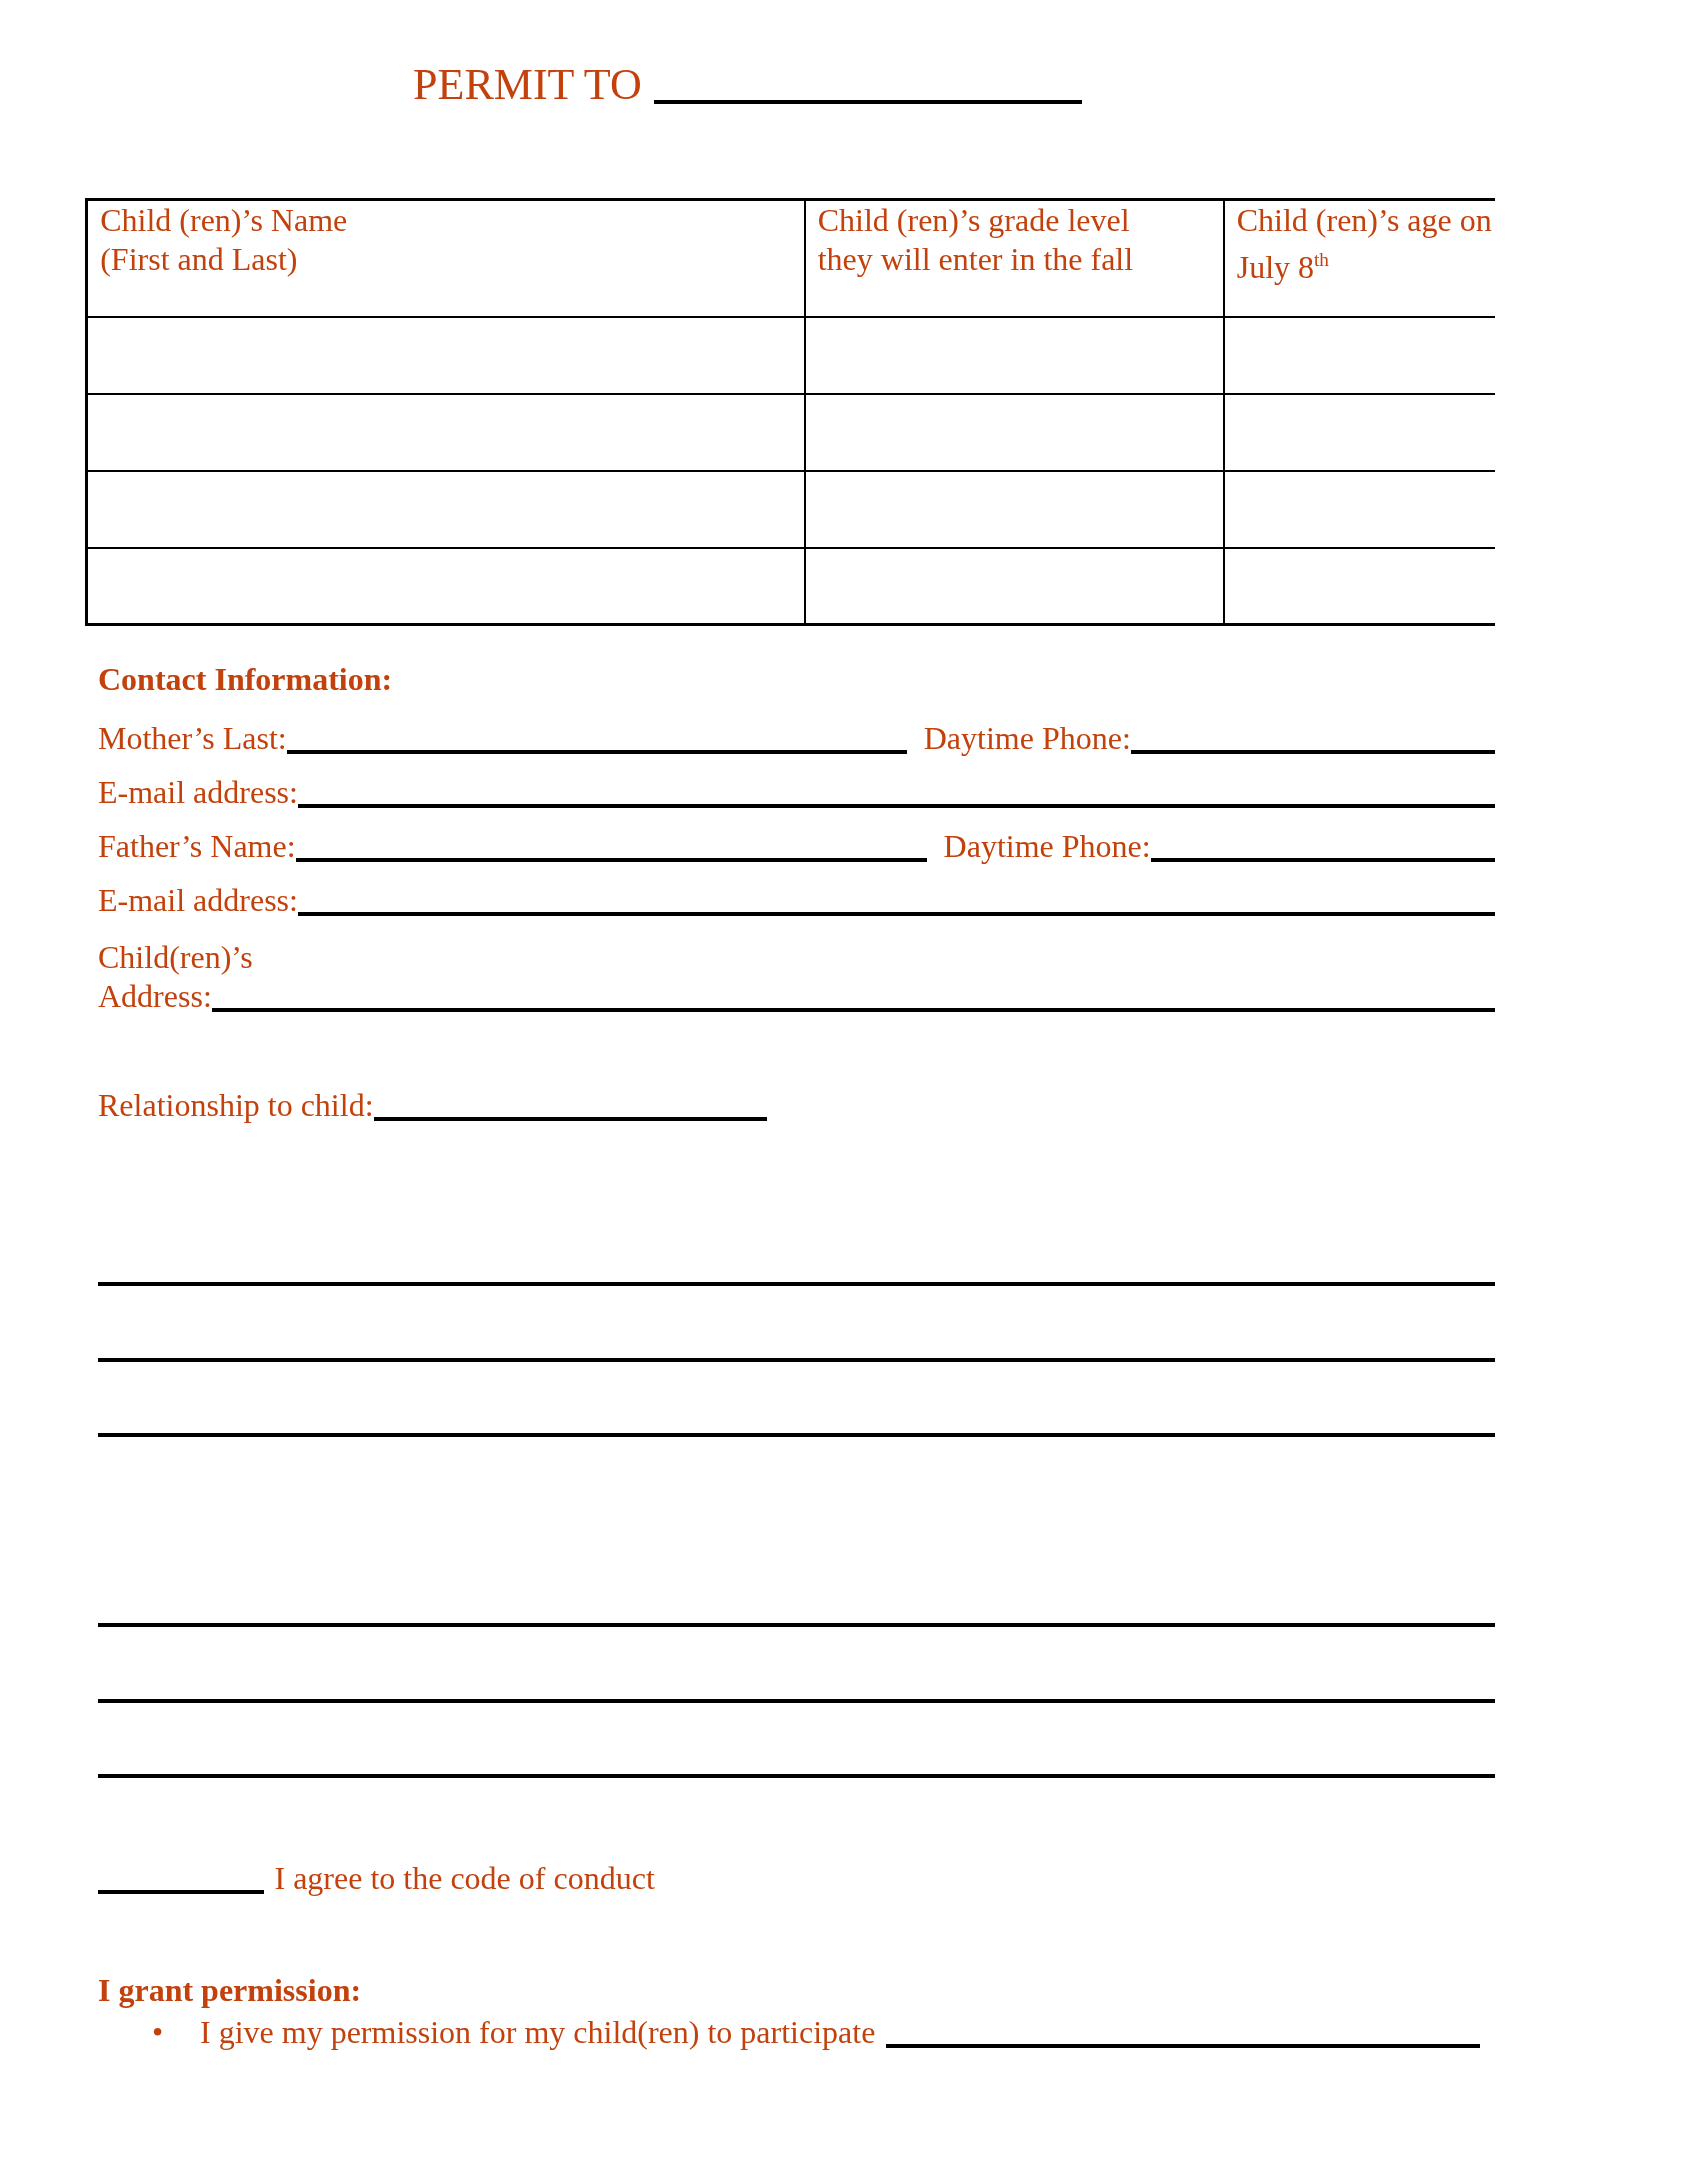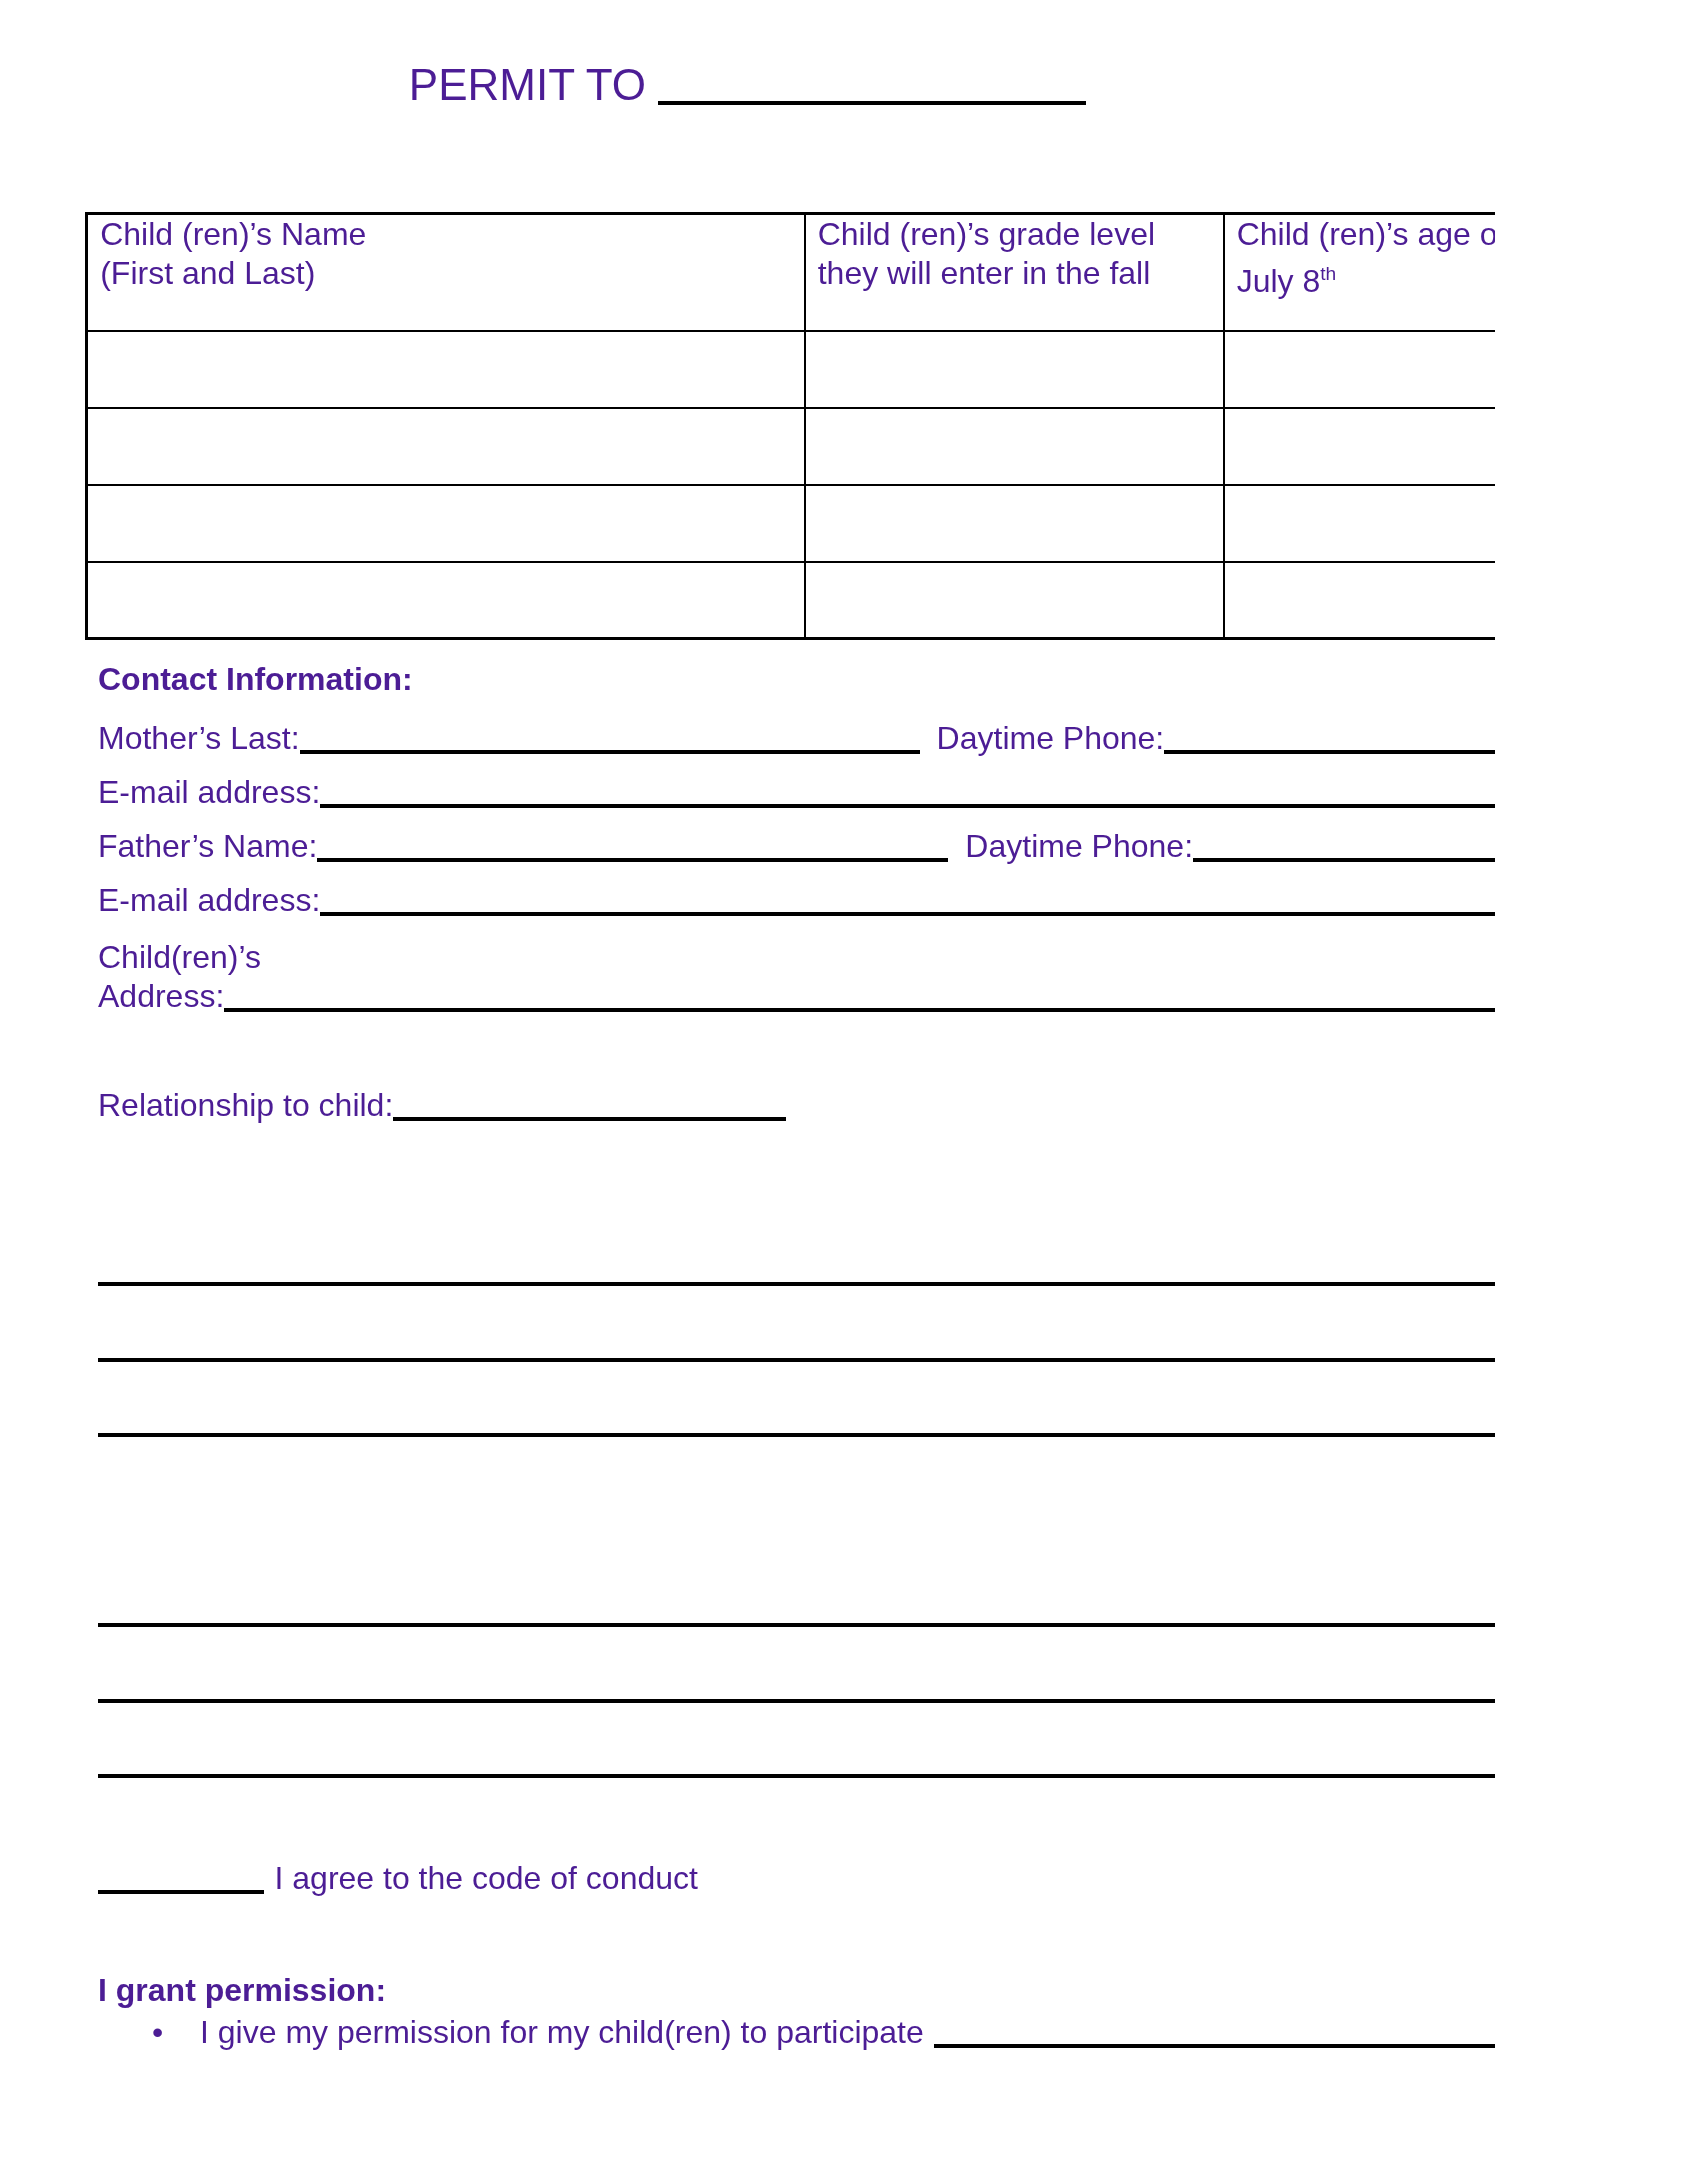--- a/index.html
+++ b/index.html
@@ -1,21 +1,21 @@
 <!DOCTYPE html>
 <html style="font-size:14px"><head>
 <meta charset="utf-8">
 <style>
   html,body { margin:0; padding:0; background:#ffffff; }
   .page {
     position:relative;
     width:1495px; height:2184px;
     background:#ffffff;
-    color:#4c1d95;
-    font-family:Liberation Sans, sans-serif;
+    color:#c2410c;
+    font-family:Liberation Serif, serif;
     font-size:32px;
     overflow:hidden;
   }
   .title {
     position:absolute; top:60px; left:0; width:100%;
     text-align:center; font-size:44px; line-height:49px;
     white-space:nowrap;
   }
   .blank {
     display:inline-block; height:0;
@@ -28,21 +28,20 @@
     line-height:40px; white-space:nowrap;
   }
   .bold { font-weight:bold;text-align:center; }
   .gap { margin-left:17px; }
   .children-table {
     position:absolute; top:198px; left:85px;
     width:1500px;
     border-collapse:collapse; table-layout:fixed;
     border:3.5px solid #000;
     font-size:32px;
-    margin-top:14px;
   }
   .children-table th, .children-table td {
     border:2.6px solid #000;
     font-weight:normal; text-align:left; vertical-align:top;
     padding:0 12.2px;
   }
   .children-table thead tr { height:117px; }
   .children-table tbody tr { height:77px; }
   .children-table th { line-height:39px; }
   .children-table sup { font-size:0.6em; vertical-align:super;text-align:center; }

